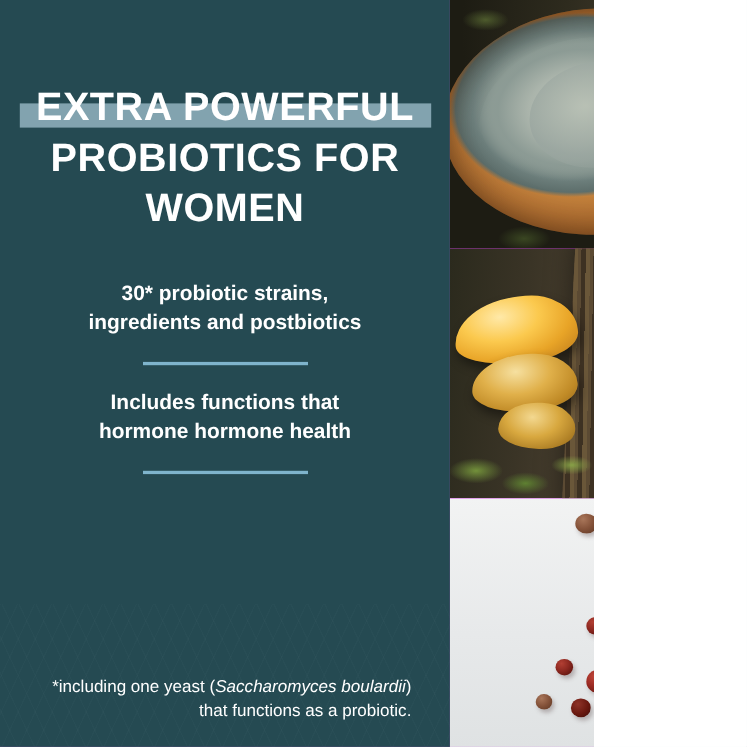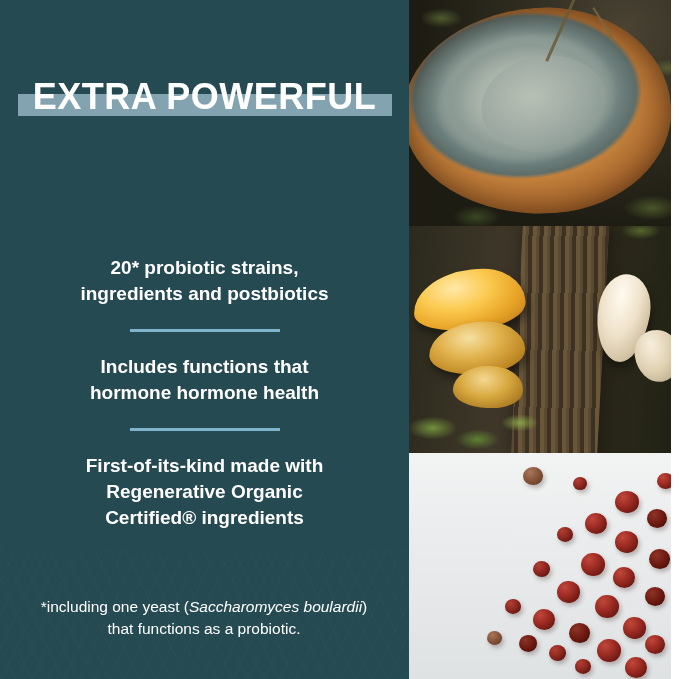--- a/index.html
+++ b/index.html
@@ -5,21 +5,21 @@
   html, body {
     margin: 0;
     padding: 0;
     background: #ffffff;
   }
   body {
     font-family: "Liberation Sans", sans-serif;
   }
   .canvas {
     position: relative;
-    width: 671px;
+    width: 540px;
     height: 679px;
     overflow: hidden;
     background: #d946ef;
   }
   
   .left-panel {
     position: absolute;
     left: 0;
     top: 0;
     width: 409px;
@@ -86,27 +86,27 @@
   }
   .divider {
     width: 150px;
     height: 3px;
     background: #7fb4cc;
     margin: 22px auto;
   }
   .footnote {
     position: absolute;
     left: 34px;
-    top: 596px;
+    top: 614px;
     width: 340px;
     color: #ffffff;
     font-size: 15.5px;
     line-height: 22px;
     font-weight: normal;
-    text-align: center;
+    text-align: right;
   }
   .footnote i { font-style: italic; }
 
   
   .photo-col {
     position: absolute;
     left: 409px;
     top: 0;
     width: 270px;
     height: 679px;
@@ -281,43 +281,40 @@
 
 <div class="canvas">
 
   <div class="left-panel">
     <div class="texture"></div>
 
     <div class="hl-bar"></div>
 
     <div class="headline">
       <span class="hl-line"><span class="txt">EXTRA POWERFUL</span></span>
+      <span class="hl-line"><span class="txt">PROBIOTICS FOR</span></span>
+      <span class="hl-line"><span class="txt">WOMEN</span></span>
     </div>
 
     <div class="bullets">
 
       <div class="bullet">
-        <div>20* probiotic strains,</div>
+        <div>30* probiotic strains,</div>
         <div>ingredients and postbiotics</div>
       </div>
 
       <div class="divider"></div>
 
       <div class="bullet">
         <div>Includes functions that</div>
         <div>hormone hormone health</div>
       </div>
 
       <div class="divider"></div>
 
-      <div class="bullet">
-        <div>First-of-its-kind made with</div>
-        <div>Regenerative Organic</div>
-        <div>Certified® ingredients</div>
-      </div>
 
     </div>
 
     <div class="footnote"><span>*including one yeast (</span><i>Saccharomyces boulardii</i><span>) that functions as a probiotic.</span></div>
   </div>
 
   <div class="photo-col">
 
     <div class="photo photo-1">
       <div class="p1-bg"></div>

